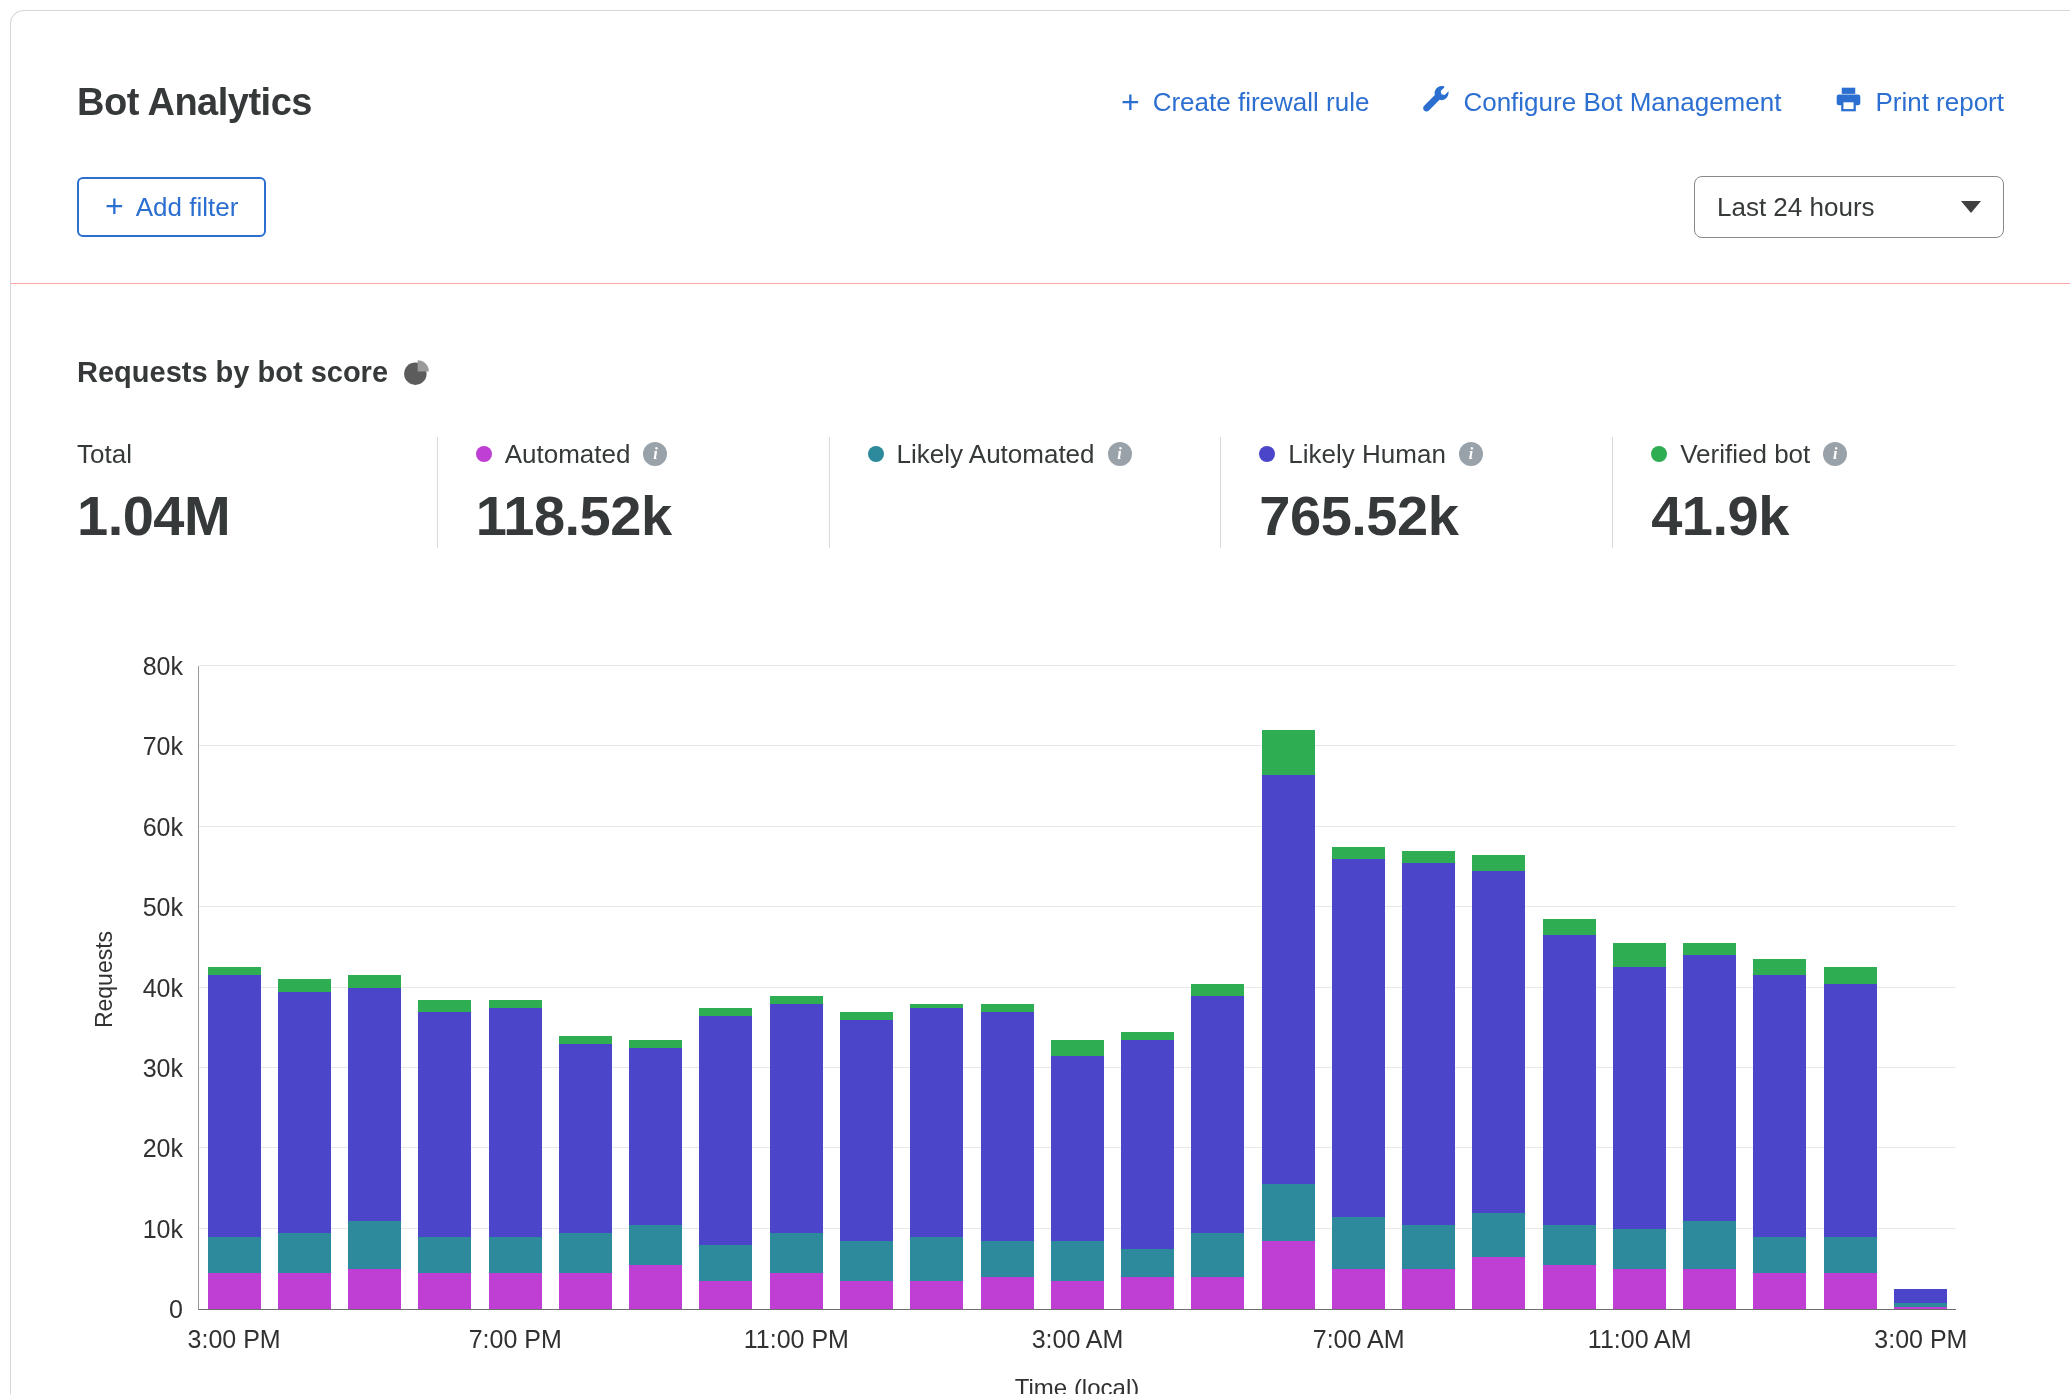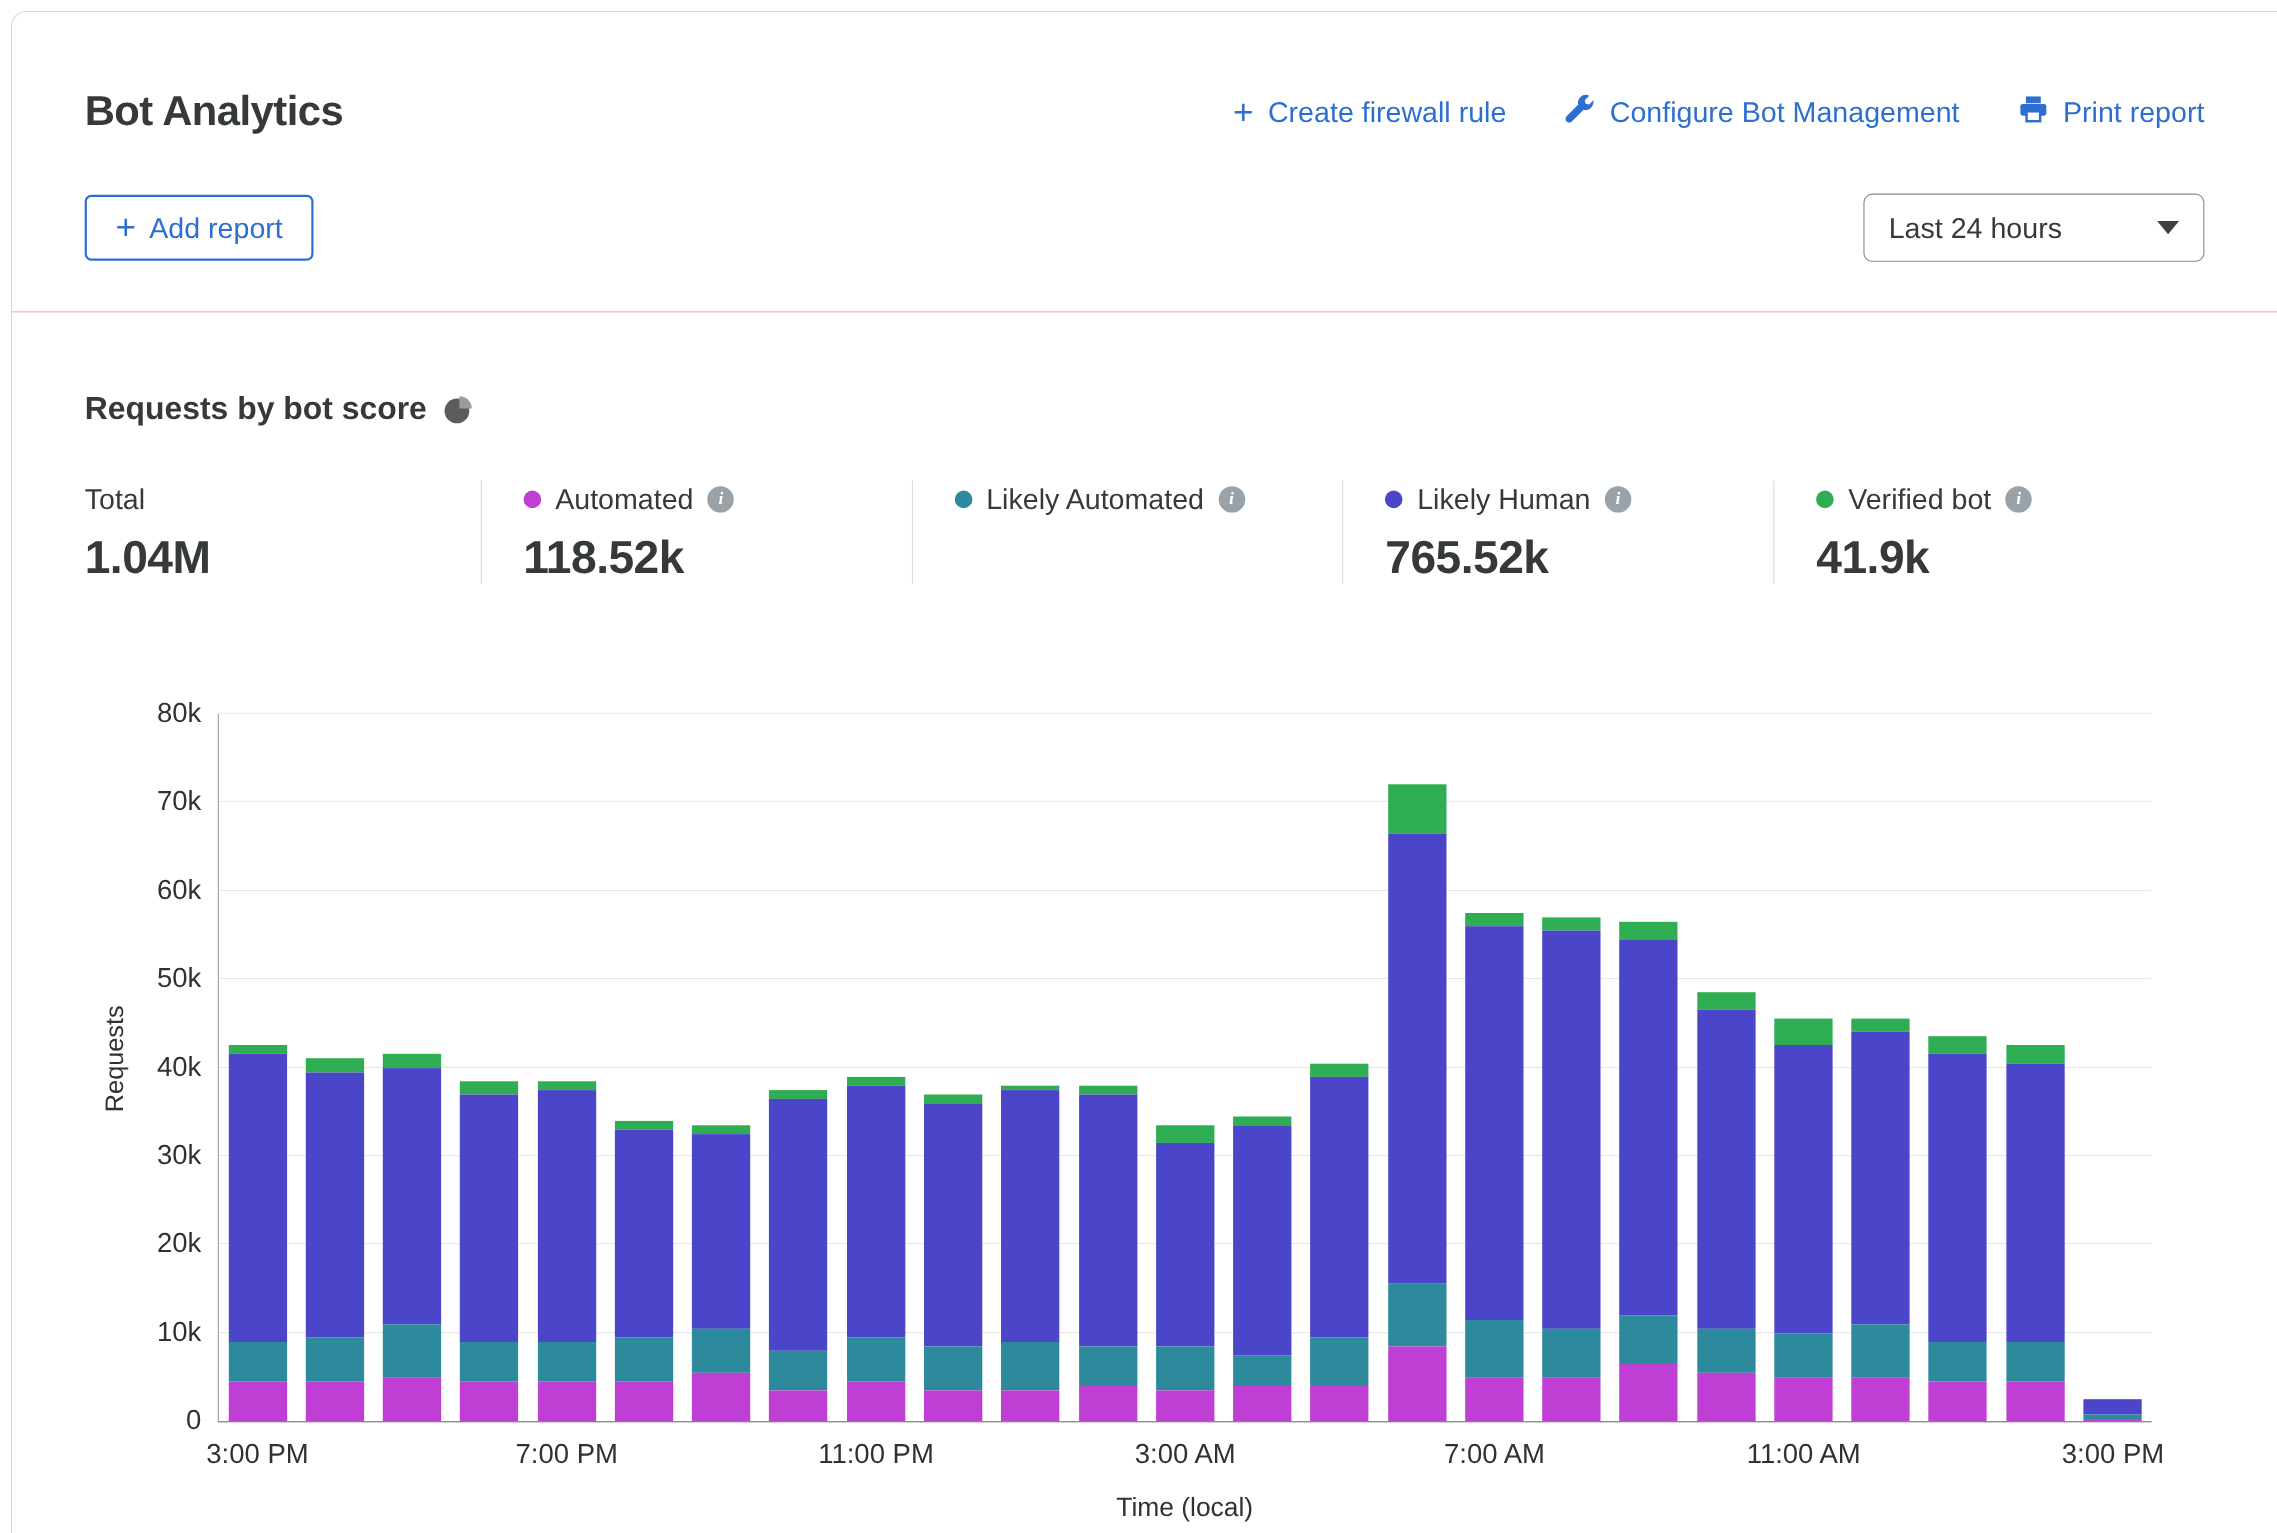--- a/index.html
+++ b/index.html
@@ -38,21 +38,21 @@
 
   .stats-row { display:flex; margin-top:48px; }
   .stat { width:398px; padding-left:38px; border-left:1px solid #dadada; }
   .stat.first { width:366px; padding-left:0; border-left:none; }
   .stat-label-row { display:flex; align-items:center; gap:13px; font-size:26px; height:34px; }
   .dot { width:16px; height:16px; border-radius:50%; flex:none; }
   .info { width:24px; height:24px; border-radius:50%; background:#99a1a9; color:#fff;
     display:flex; align-items:center; justify-content:center; flex:none;
     font-size:16px; font-weight:700; font-family:"Liberation Serif", serif; font-style:italic; }
   .info::after { content:"i"; }
-  .stat-value { font-size:42px; font-weight:700; margin-top:12px; letter-spacing:-0.5px; }
+  .stat-value { font-size:56px; font-weight:700; margin-top:12px; letter-spacing:-0.5px; }
 
   
   .chart-wrap { position:relative; margin-top:118px; }
   .ylabel { position:absolute; left:-28px; top:300px; transform:rotate(-90deg);
     font-size:23px; color:#313131; width:110px; text-align:center; }
   .plot { margin-left:121px; width:1758px; height:644px; position:relative;
     border-left:1px solid #9b9b9b; border-bottom:1px solid #6e6e6e; }
   .gridline { position:absolute; left:0; width:100%; height:1px; background:#e8e8e8; }
   .y-tick { position:absolute; right:calc(100% + 16px); transform:translateY(-50%);
     font-size:25px; color:#313131; white-space:nowrap; }
@@ -94,21 +94,21 @@
                 <rect x="6.5" y="13.5" width="11" height="8" fill="#fff" stroke="currentColor" stroke-width="2"></rect>
               </svg>
           </span>
           <span>Print report</span>
         </a>
       </div>
     </div>
     <div class="filter-row">
       <button class="add-filter-btn">
         <span class="plus-glyph">+</span>
-        <span>Add report</span>
+        <span>Add filter</span>
       </button>
       <div class="time-select">
         <span>Last 24 hours</span>
         <span class="chevron"></span>
       </div>
     </div>
   </div>
 
   <div class="main">
 

